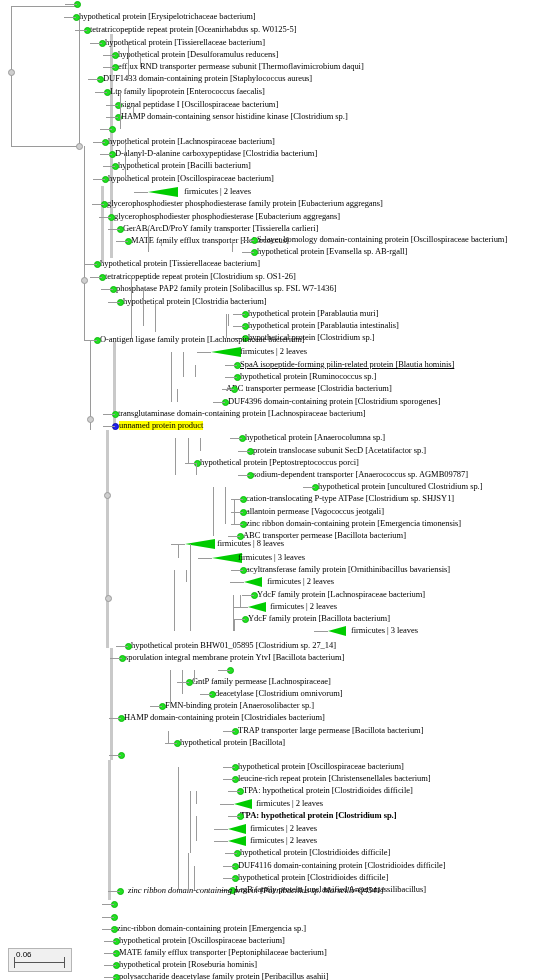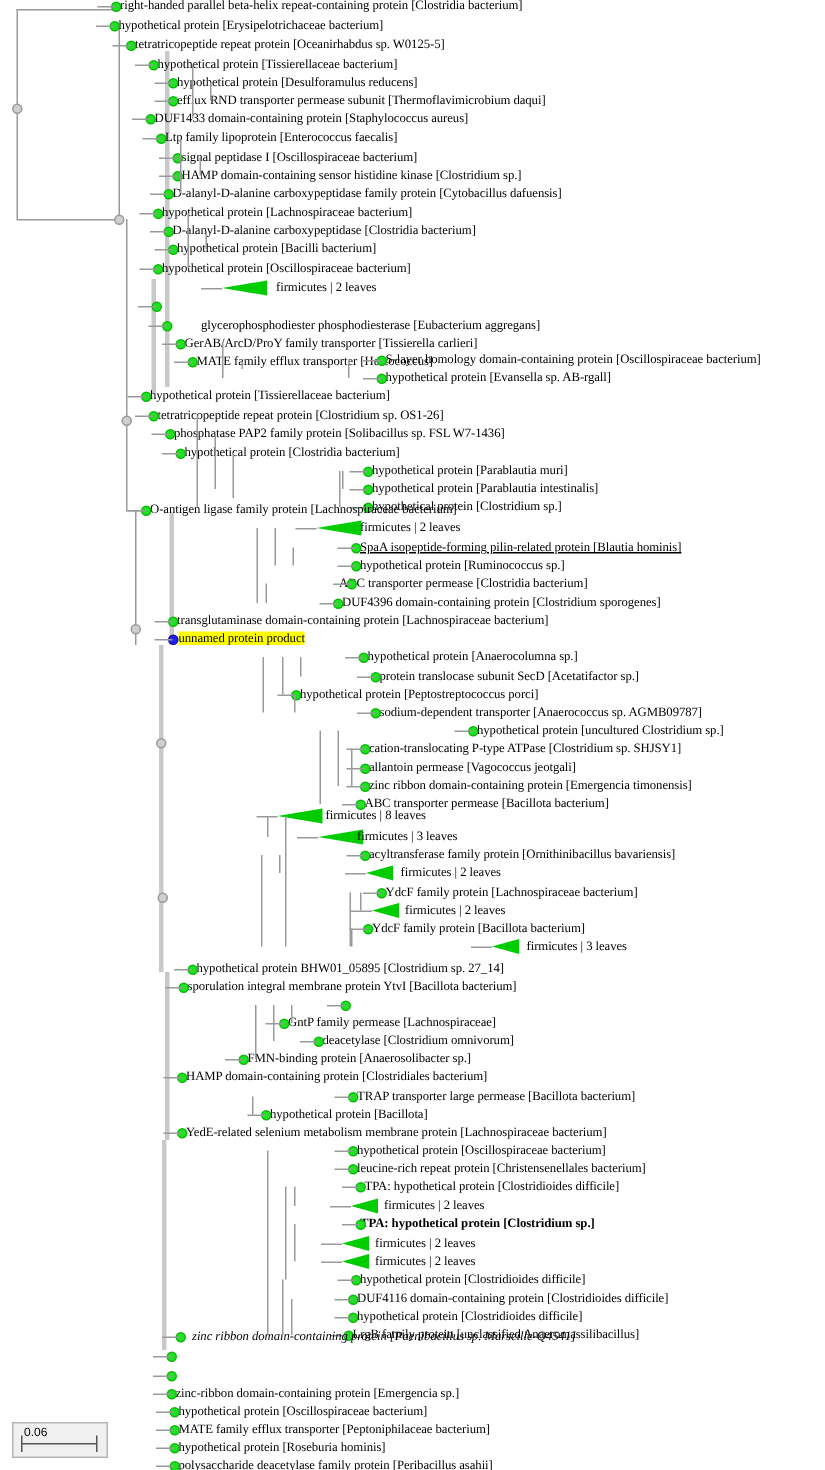--- a/index.html
+++ b/index.html
@@ -78,21 +78,20 @@
     <div class="trunk" style="left: 108px; top: 760px; height: 140px;"></div>
     <div class="trunk" style="left: 101px; top: 186px; height: 76px;"></div>
     <div class="vline" style="left: 11px; top: 6px; height: 140px;"></div>
     <div class="hline" style="left: 11px; top: 6px; width: 66px;"></div>
     <div class="hline" style="left: 11px; top: 146px; width: 68px;"></div>
     <div class="vline" style="left: 79px; top: 19px; height: 127px;"></div>
     <div class="hline" style="left: 79px; top: 19px;"></div>
     <div class="vline" style="left: 84px; top: 146px; height: 194px;"></div>
     <div class="hline" style="left: 84px; top: 340px; width: 13px;"></div>
     <div class="vline" style="left: 90px; top: 340px; height: 90px;"></div>
-    <div class="lbl" style="left: 80px; top: -1px;">right-handed parallel beta-helix repeat-containing protein [Clostridia bacterium]</div>
     <div class="node" style="left: 77px; top: 4px;"></div>
     <div class="hline" style="left: 65px; top: 4px; width: 12px;"></div>
     <div class="lbl" style="left: 79px; top: 12px;">hypothetical protein [Erysipelotrichaceae bacterium]</div>
     <div class="node" style="left: 76px; top: 17px;"></div>
     <div class="hline" style="left: 64px; top: 17px; width: 12px;"></div>
     <div class="lbl" style="left: 90px; top: 25px;">tetratricopeptide repeat protein [Oceanirhabdus sp. W0125-5]</div>
     <div class="node" style="left: 87px; top: 30px;"></div>
     <div class="hline" style="left: 75px; top: 30px; width: 12px;"></div>
     <div class="lbl" style="left: 105px; top: 38px;">hypothetical protein [Tissierellaceae bacterium]</div>
     <div class="node" style="left: 102px; top: 43px;"></div>
@@ -108,38 +107,38 @@
     <div class="hline" style="left: 88px; top: 79px; width: 12px;"></div>
     <div class="lbl" style="left: 110px; top: 87px;">Ltp family lipoprotein [Enterococcus faecalis]</div>
     <div class="node" style="left: 107px; top: 92px;"></div>
     <div class="hline" style="left: 95px; top: 92px; width: 12px;"></div>
     <div class="lbl" style="left: 121px; top: 100px;">signal peptidase I [Oscillospiraceae bacterium]</div>
     <div class="node" style="left: 118px; top: 105px;"></div>
     <div class="hline" style="left: 106px; top: 105px; width: 12px;"></div>
     <div class="lbl" style="left: 121px; top: 112px;">HAMP domain-containing sensor histidine kinase [Clostridium sp.]</div>
     <div class="node" style="left: 118px; top: 117px;"></div>
     <div class="hline" style="left: 106px; top: 117px; width: 12px;"></div>
-    <div class="lbl" style="left: 115px; top: 124px;">D-alanyl-D-alanine carboxypeptidase family protein [Cytobacillus dafuensis]</div>
     <div class="node" style="left: 112px; top: 129px;"></div>
     <div class="hline" style="left: 100px; top: 129px; width: 12px;"></div>
     <div class="lbl" style="left: 108px; top: 137px;">hypothetical protein [Lachnospiraceae bacterium]</div>
     <div class="node" style="left: 105px; top: 142px;"></div>
     <div class="hline" style="left: 93px; top: 142px; width: 12px;"></div>
     <div class="lbl" style="left: 115px; top: 149px;">D-alanyl-D-alanine carboxypeptidase [Clostridia bacterium]</div>
     <div class="node" style="left: 112px; top: 154px;"></div>
     <div class="hline" style="left: 100px; top: 154px; width: 12px;"></div>
     <div class="lbl" style="left: 118px; top: 161px;">hypothetical protein [Bacilli bacterium]</div>
     <div class="node" style="left: 115px; top: 166px;"></div>
     <div class="hline" style="left: 103px; top: 166px; width: 12px;"></div>
     <div class="lbl" style="left: 108px; top: 174px;">hypothetical protein [Oscillospiraceae bacterium]</div>
     <div class="node" style="left: 105px; top: 179px;"></div>
     <div class="hline" style="left: 93px; top: 179px; width: 12px;"></div>
+    <div class="lbl" style="left: 107px; top: 199px;">glycerophosphodiester phosphodiesterase family protein [Eubacterium aggregans]</div>
     <div class="node" style="left: 104px; top: 204px;"></div>
     <div class="hline" style="left: 92px; top: 204px; width: 12px;"></div>
-    <div class="lbl" style="left: 114px; top: 212px; margin-left: 20px;">glycerophosphodiester phosphodiesterase [Eubacterium aggregans]</div>
+    <div class="lbl" style="left: 114px; top: 212px;">glycerophosphodiester phosphodiesterase [Eubacterium aggregans]</div>
     <div class="node" style="left: 111px; top: 217px;"></div>
     <div class="hline" style="left: 99px; top: 217px; width: 12px;"></div>
     <div class="lbl" style="left: 123px; top: 224px;">GerAB/ArcD/ProY family transporter [Tissierella carlieri]</div>
     <div class="node" style="left: 120px; top: 229px;"></div>
     <div class="hline" style="left: 108px; top: 229px; width: 12px;"></div>
     <div class="lbl" style="left: 131px; top: 236px;">MATE family efflux transporter [Helcococcus]</div>
     <div class="node" style="left: 128px; top: 241px;"></div>
     <div class="hline" style="left: 116px; top: 241px; width: 12px;"></div>
     <div class="lbl" style="left: 257px; top: 235px;">S-layer homology domain-containing protein [Oscillospiraceae bacterium]</div>
     <div class="node" style="left: 254px; top: 240px;"></div>
@@ -244,21 +243,20 @@
     <div class="hline" style="left: 150px; top: 706px; width: 12px;"></div>
     <div class="lbl" style="left: 124px; top: 713px;">HAMP domain-containing protein [Clostridiales bacterium]</div>
     <div class="node" style="left: 121px; top: 718px;"></div>
     <div class="hline" style="left: 109px; top: 718px; width: 12px;"></div>
     <div class="lbl" style="left: 238px; top: 726px;">TRAP transporter large permease [Bacillota bacterium]</div>
     <div class="node" style="left: 235px; top: 731px;"></div>
     <div class="hline" style="left: 223px; top: 731px; width: 12px;"></div>
     <div class="lbl" style="left: 180px; top: 738px;">hypothetical protein [Bacillota]</div>
     <div class="node" style="left: 177px; top: 743px;"></div>
     <div class="hline" style="left: 165px; top: 743px; width: 12px;"></div>
-    <div class="lbl" style="left: 124px; top: 750px;">YedE-related selenium metabolism membrane protein [Lachnospiraceae bacterium]</div>
     <div class="node" style="left: 121px; top: 755px;"></div>
     <div class="hline" style="left: 109px; top: 755px; width: 12px;"></div>
     <div class="lbl" style="left: 238px; top: 762px;">hypothetical protein [Oscillospiraceae bacterium]</div>
     <div class="node" style="left: 235px; top: 767px;"></div>
     <div class="hline" style="left: 223px; top: 767px; width: 12px;"></div>
     <div class="lbl" style="left: 238px; top: 774px;">leucine-rich repeat protein [Christensenellales bacterium]</div>
     <div class="node" style="left: 235px; top: 779px;"></div>
     <div class="hline" style="left: 223px; top: 779px; width: 12px;"></div>
     <div class="lbl" style="left: 243px; top: 786px;">TPA: hypothetical protein [Clostridioides difficile]</div>
     <div class="node" style="left: 240px; top: 791px;"></div>

